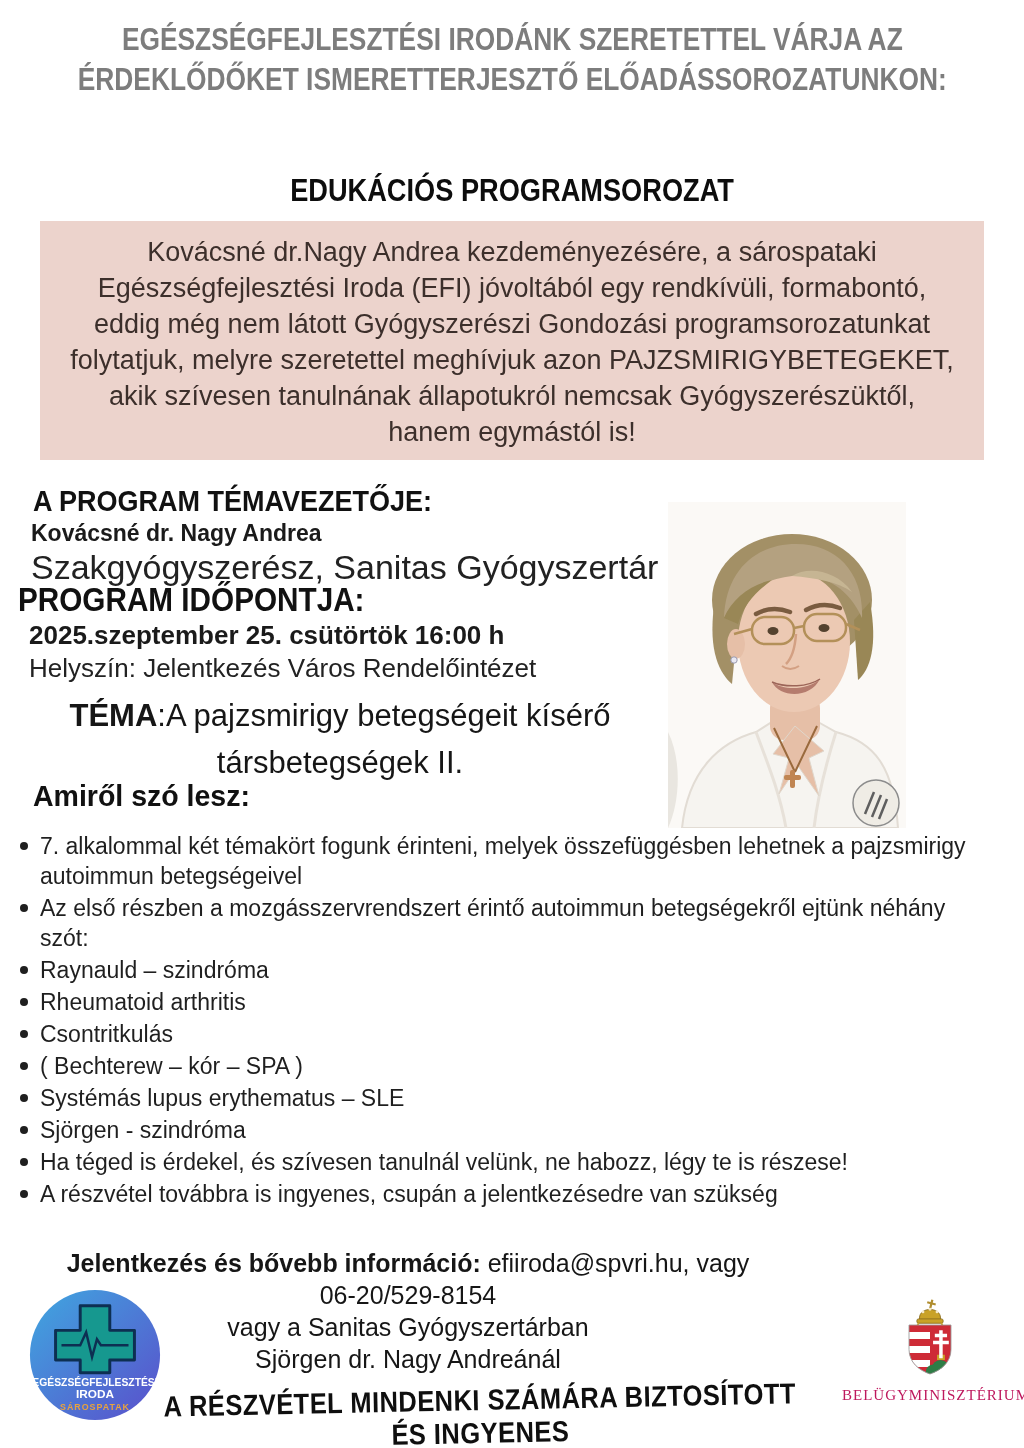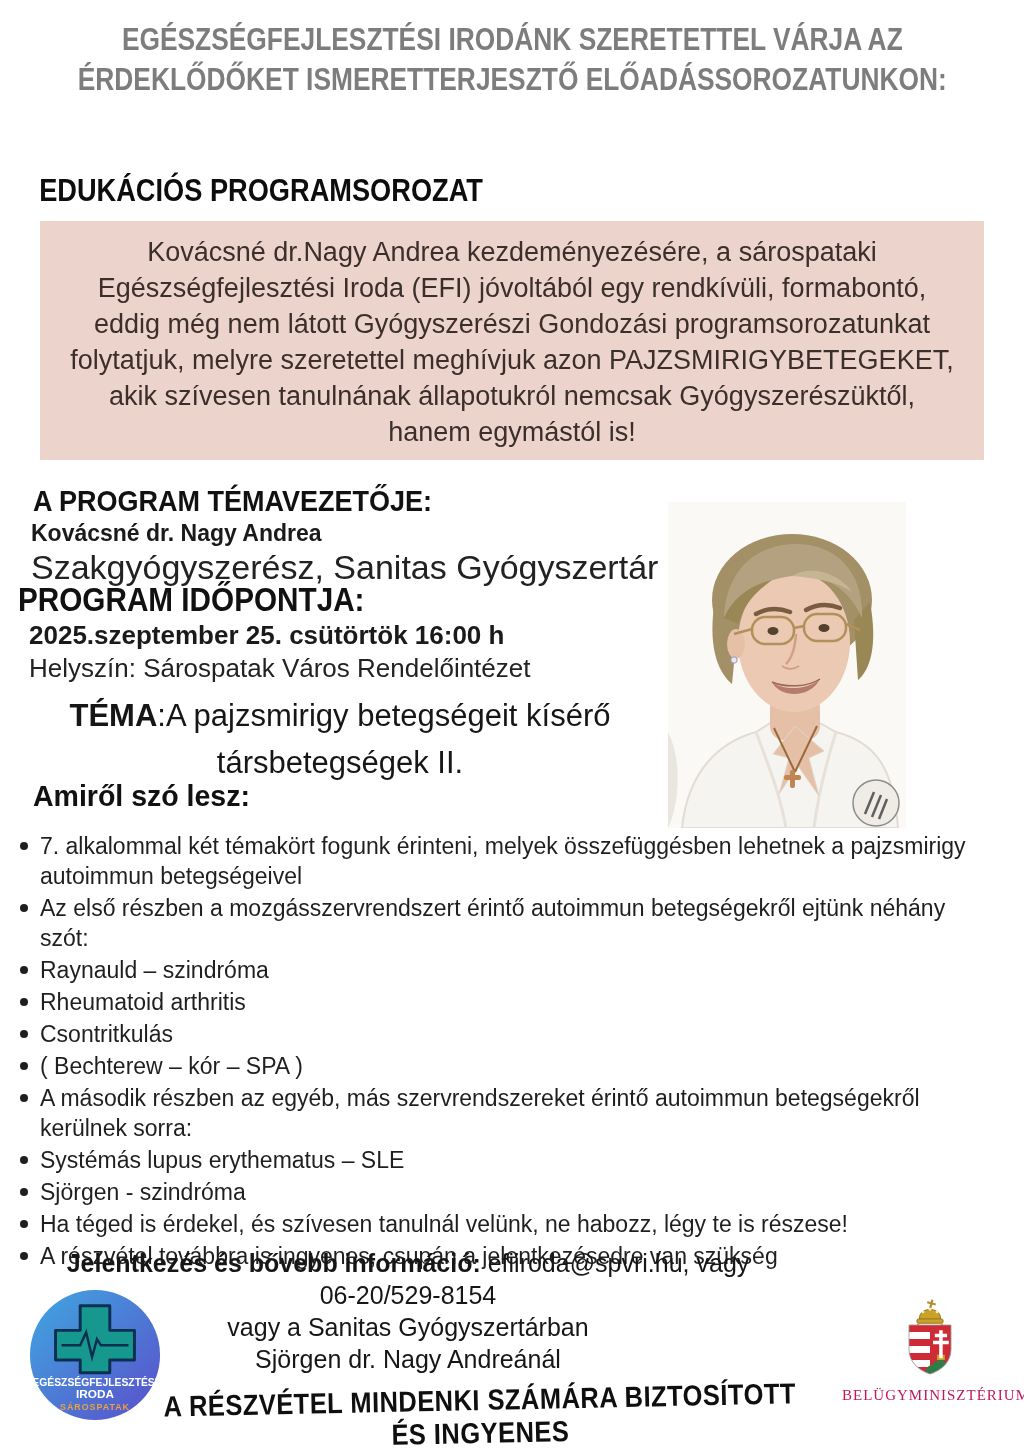--- a/index.html
+++ b/index.html
@@ -7,21 +7,21 @@
         font-family:"Liberation Sans",sans-serif;color:#111;}
   .abs{position:absolute;}
   .cond{display:inline-block;transform:scaleX(0.85);transform-origin:50% 50%;}
   .condL{display:inline-block;transform:scaleX(0.9);transform-origin:0 50%;}
 
   .hdr{top:20px;left:0;width:1024px;text-align:center;color:#7d7d7d;font-weight:bold;
        font-size:31px;line-height:40px;}
   .title{top:102px;left:0;width:1024px;text-align:center;font-weight:bold;font-size:57px;
          line-height:60px;color:#0d0d0d;}
   .title .cond{transform:scaleX(0.8);}
-  .subtitle{top:172px;left:0;width:1024px;font-weight:bold;font-size:32px;color:#0d0d0d;}
+  .subtitle{top:172px;left:0;width:1024px;text-align:center;font-weight:bold;font-size:32px;color:#0d0d0d;}
 
   .introbox{top:221px;left:40px;width:944px;height:239px;background:#ecd3cc;box-sizing:border-box;
             padding:13px 30px;text-align:center;font-size:27px;line-height:36px;color:#3c2f2b;}
 
   .h-leader{top:484px;left:33px;font-size:30px;font-weight:bold;}
   .leader-name{top:520px;left:31px;font-size:23px;font-weight:bold;color:#1a1a1a;}
   .leader-role{top:548px;left:31px;font-size:34px;color:#222;}
   .h-schedule{top:581px;left:18px;font-size:33px;font-weight:bold;}
   .sch-date{top:620px;left:29px;font-size:26px;font-weight:bold;color:#1a1a1a;}
   .sch-loc{top:653px;left:29px;font-size:26px;color:#222;}
@@ -71,21 +71,21 @@
   <div class="abs h-leader">
     <span class="condL">A PROGRAM TÉMAVEZETŐJE:</span>
   </div>
   <div class="abs leader-name">Kovácsné dr. Nagy Andrea</div>
   <div class="abs leader-role">Szakgyógyszerész, Sanitas Gyógyszertár</div>
 
   <div class="abs h-schedule">
     <span class="condL">PROGRAM IDŐPONTJA:</span>
   </div>
   <div class="abs sch-date">2025.szeptember 25. csütörtök 16:00 h</div>
-  <div class="abs sch-loc">Helyszín: Sárospatak Város Rendelőintézet</div>
+  <div class="abs sch-loc">Helyszín: Jelentkezés Város Rendelőintézet</div>
 
   <div class="abs tema">
     <div><span class="lbl">TÉMA</span><span>:</span><span>A pajzsmirigy betegségeit kísérő</span></div>
     <div>társbetegségek II.</div>
   </div>
 
   <div class="abs h-agenda">
     <span class="condL" style="transform:scaleX(0.95);">Amiről szó lesz:</span>
   </div>
 
@@ -146,21 +146,20 @@
     </g>
   </svg>
 
   <ul class="abs agenda">
     <li><span>7. alkalommal két témakört fogunk érinteni, melyek összefüggésben lehetnek a pajzsmirigy autoimmun betegségeivel</span></li>
     <li><span>Az első részben a mozgásszervrendszert érintő autoimmun betegségekről ejtünk néhány szót:</span></li>
     <li><span>Raynauld – szindróma</span></li>
     <li><span>Rheumatoid arthritis</span></li>
     <li><span>Csontritkulás</span></li>
     <li><span>( Bechterew – kór – SPA )</span></li>
-    <li><span>A második részben az egyéb, más szervrendszereket érintő autoimmun betegségekről kerülnek sorra:</span></li>
     <li><span>Systémás lupus erythematus – SLE</span></li>
     <li><span>Sjörgen - szindróma</span></li>
     <li><span>Ha téged is érdekel, és szívesen tanulnál velünk, ne habozz, légy te is részese!</span></li>
     <li><span>A részvétel továbbra is ingyenes, csupán a jelentkezésedre van szükség</span></li>
   </ul>
 
   <div class="abs contact">
     <div><span class="lbl">Jelentkezés és bővebb információ:</span><span> efiiroda@spvri.hu, vagy</span></div>
     <div>06-20/529-8154</div>
     <div>vagy a Sanitas Gyógyszertárban</div>

